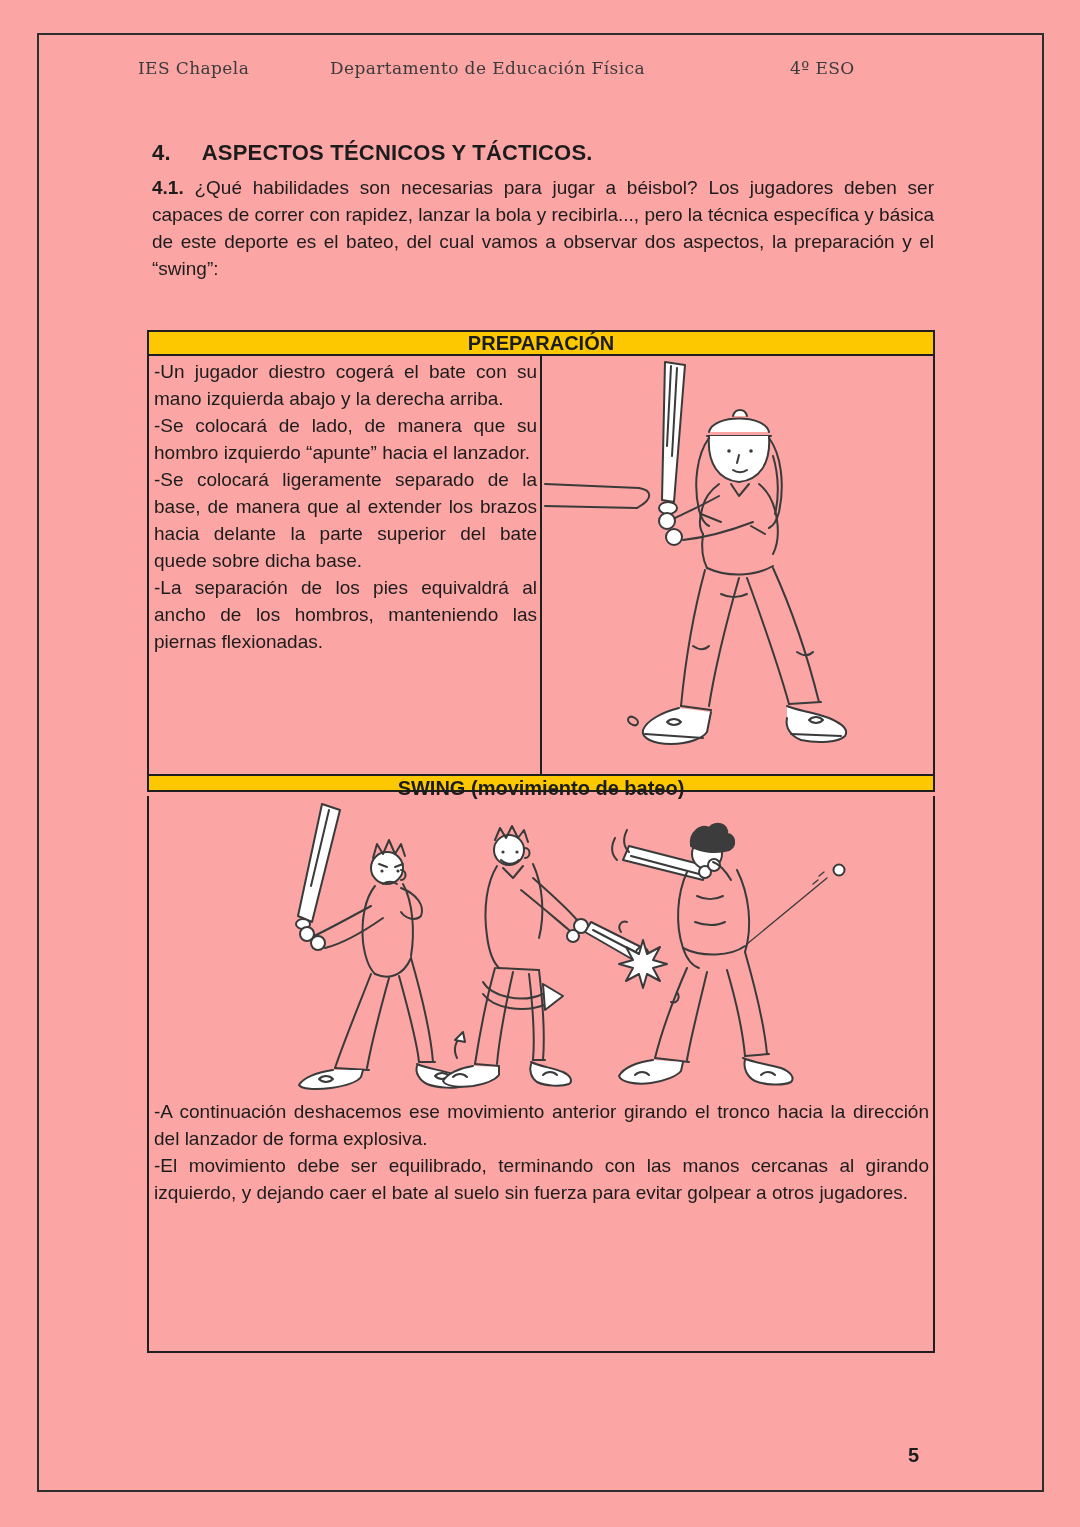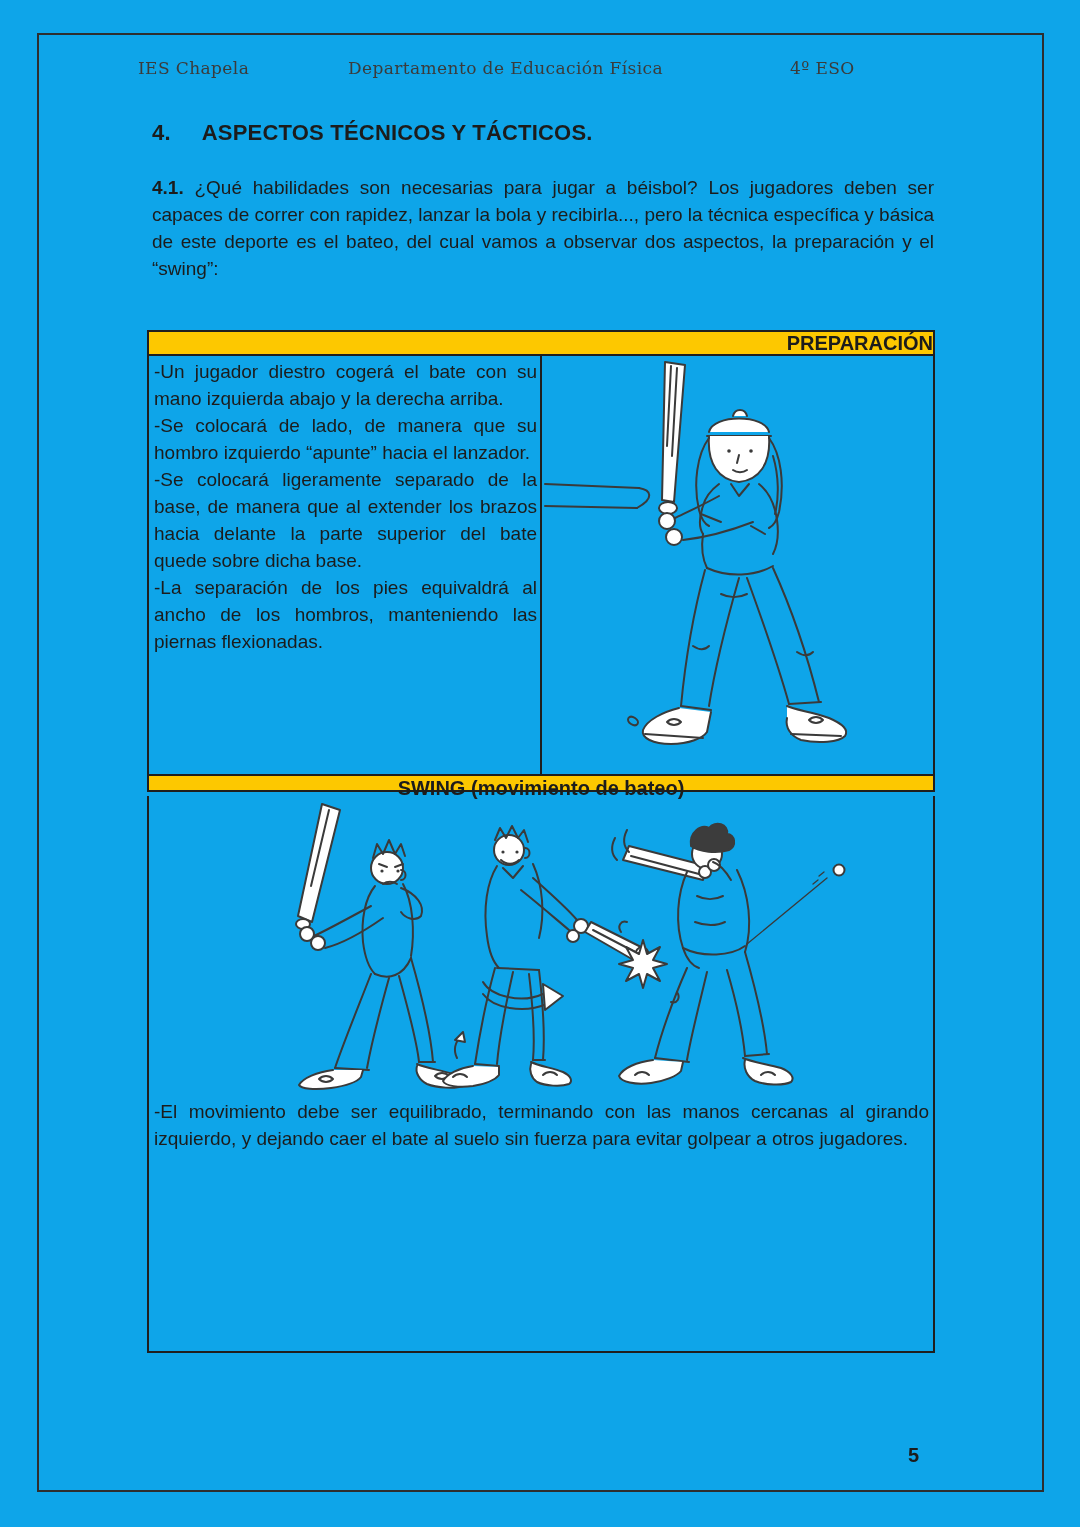--- a/index.html
+++ b/index.html
@@ -1,36 +1,36 @@
 <!DOCTYPE html>
 <html><head>
 <meta charset="utf-8">
 <style>
   html,body{margin:0;padding:0;background:#fff;}
-  .page{position:relative;width:1080px;height:1527px;background:#0ea5e9;overflow:hidden;
+  .page{position:relative;width:1080px;height:1527px;background:#fca5a5;overflow:hidden;
         font-family:"Liberation Sans",sans-serif;color:#1c1c1c;}
   .page-frame{position:absolute;left:37px;top:33px;width:1003px;height:1455px;
         border:2px solid #2e2e2e;}
   
   .run-head{position:absolute;top:58px;left:0;width:1080px;height:26px;
         font-family:"DejaVu Serif",serif;font-size:17px;color:#3b3b3b;letter-spacing:.4px;}
   .rh-school{position:absolute;left:138px;top:0;}
-  .rh-dept{position:absolute;left:348px;top:0;text-align:right;}
+  .rh-dept{position:absolute;left:330px;top:0;text-align:right;}
   .rh-grade{position:absolute;left:790px;top:0;}
   
-  .sec-head{position:absolute;left:152px;top:120px;font-size:22px;font-weight:bold;letter-spacing:.2px;}
+  .sec-head{position:absolute;left:152px;top:140px;font-size:22px;font-weight:bold;letter-spacing:.2px;}
   .sec-num{display:inline-block;margin-right:31px;}
   
   .intro{position:absolute;left:152px;top:174px;width:782px;
         font-size:19px;line-height:27px;text-align:justify;}
   .intro .b{font-weight:bold;margin-top:8px;}
   
   .tbl{position:absolute;left:147px;top:330px;width:788px;box-sizing:border-box;}
   .thead{box-sizing:border-box;border:2px solid #1f1f1f;background:#FDC800;
-        height:26px;line-height:23px;text-align:right;font-weight:bold;font-size:20px;}
+        height:26px;line-height:23px;text-align:center;font-weight:bold;font-size:20px;}
   .row1{box-sizing:border-box;display:flex;border-left:2px solid #1f1f1f;
         border-right:2px solid #1f1f1f;border-bottom:2px solid #1f1f1f;height:420px;}
   .cell-left{box-sizing:border-box;width:393px;border-right:2px solid #1f1f1f;
         padding:2px 3px 16px 5px;}
   .cell-right{box-sizing:border-box;flex:1;display:flex;align-items:flex-start;justify-content:center;}
   .bullet{font-size:19px;line-height:27px;text-align:justify;}
   .thead2{box-sizing:border-box;border-left:2px solid #1f1f1f;border-right:2px solid #1f1f1f;
         border-bottom:2px solid #1f1f1f;background:#FDC800;height:16px;line-height:25px;
         text-align:center;font-weight:bold;font-size:20px;}
   .row2{box-sizing:border-box;border-left:2px solid #1f1f1f;border-right:2px solid #1f1f1f;
@@ -249,19 +249,20 @@
             <g>
               <path d="M556,148 L636,82" stroke-width="1.3"></path>
               <path d="M628,80 L633,76" stroke-width="1.3"></path>
               <path d="M622,88 L627,84" stroke-width="1.3"></path>
               <circle cx="648" cy="74" r="5.5" fill="#fff"></circle>
             </g>
           </g>
         </svg>
       </div>
       <div class="swing-text">
+        <div class="bullet">-A continuación deshacemos ese movimiento anterior girando el tronco hacia la dirección del lanzador de forma explosiva.</div>
         <div class="bullet">-El movimiento debe ser equilibrado, terminando con las manos cercanas al girando izquierdo, y dejando caer el bate al suelo sin fuerza para evitar golpear a otros jugadores.</div>
       </div>
     </div>
   </div>
 
   <div class="page-num">5</div>
 </div>
 
 </body></html>

